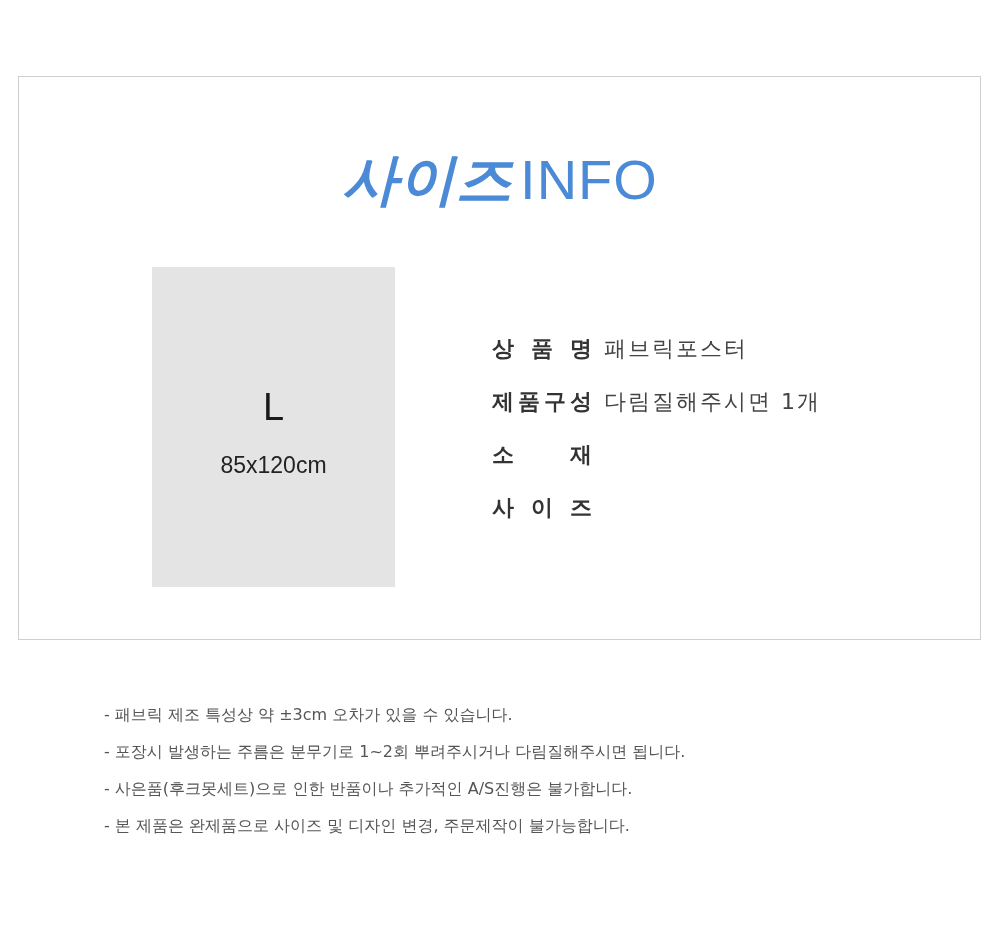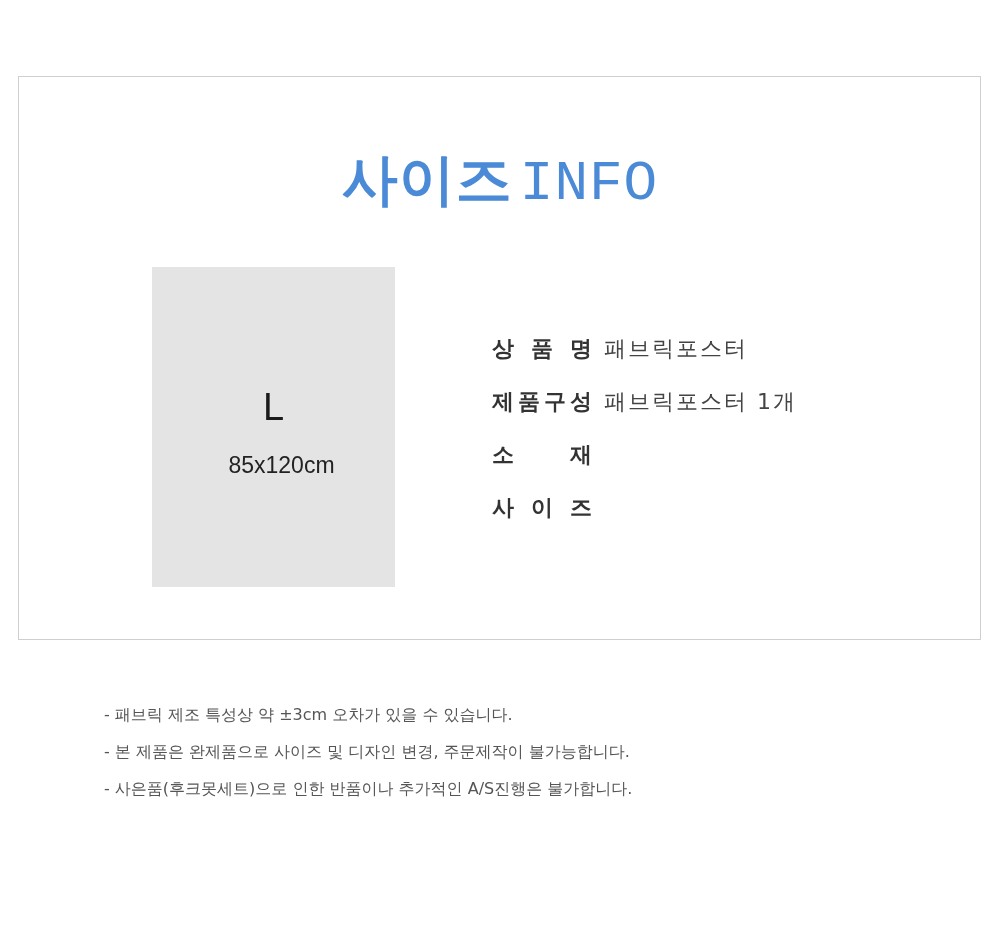--- a/index.html
+++ b/index.html
@@ -30,25 +30,26 @@
       width: 100%;
       top: 140px;
       text-align: center;
       font-size: 56px;
       color: #4a8ad6;
       line-height: 80px;
       letter-spacing: 1px;
     }
     .title .kr {
       font-weight: bold;
+      font-style: italic;
     }
     .title .en {
       font-weight: normal;
       margin-left: 7px;
-      font-family: Liberation Mono, monospace;
+      font-family: Liberation Sans, sans-serif;
     }
     .size-card {
       position: absolute;
       left: 152px;
       top: 267px;
       width: 243px;
       height: 320px;
       background: #e4e4e4;
     }
     .size-card .letter {
@@ -58,21 +59,21 @@
       width: 100%;
       text-align: center;
       font-family: "Liberation Sans", sans-serif;
       font-size: 38px;
       color: #1a1a1a;
       line-height: 44px;
     }
     .size-card .dims {
       position: absolute;
       top: 183px;
-      left: 8px;
+      left: 0;
       width: 100%;
       text-align: center;
       font-family: "Liberation Sans", sans-serif;
       font-size: 23px;
       color: #222222;
       line-height: 30px;
     }
     .spec-table {
       position: absolute;
       left: 492px;
@@ -136,34 +137,35 @@
     </span>
     <span class="spec-value">패브릭포스터</span>
   </div>
   <div class="spec-row">
     <span class="spec-label">
       <span>제</span>
       <span>품</span>
       <span>구</span>
       <span>성</span>
     </span>
-    <span class="spec-value">패브릭포스터 1개</span>
+    <span class="spec-value">다림질해주시면 1개</span>
   </div>
   <div class="spec-row">
     <span class="spec-label">
       <span>소</span>
       <span>재</span>
     </span>
   </div>
   <div class="spec-row">
     <span class="spec-label">
       <span>사</span>
       <span>이</span>
       <span>즈</span>
     </span>
   </div>
 </div>
 
 <ul class="notes">
   <li>- 패브릭 제조 특성상 약 ±3cm 오차가 있을 수 있습니다.</li>
+  <li>- 포장시 발생하는 주름은 분무기로 1~2회 뿌려주시거나 다림질해주시면 됩니다.</li>
+  <li>- 사은품(후크못세트)으로 인한 반품이나 추가적인 A/S진행은 불가합니다.</li>
   <li>- 본 제품은 완제품으로 사이즈 및 디자인 변경, 주문제작이 불가능합니다.</li>
-  <li>- 사은품(후크못세트)으로 인한 반품이나 추가적인 A/S진행은 불가합니다.</li>
 </ul>
 
 </body></html>

